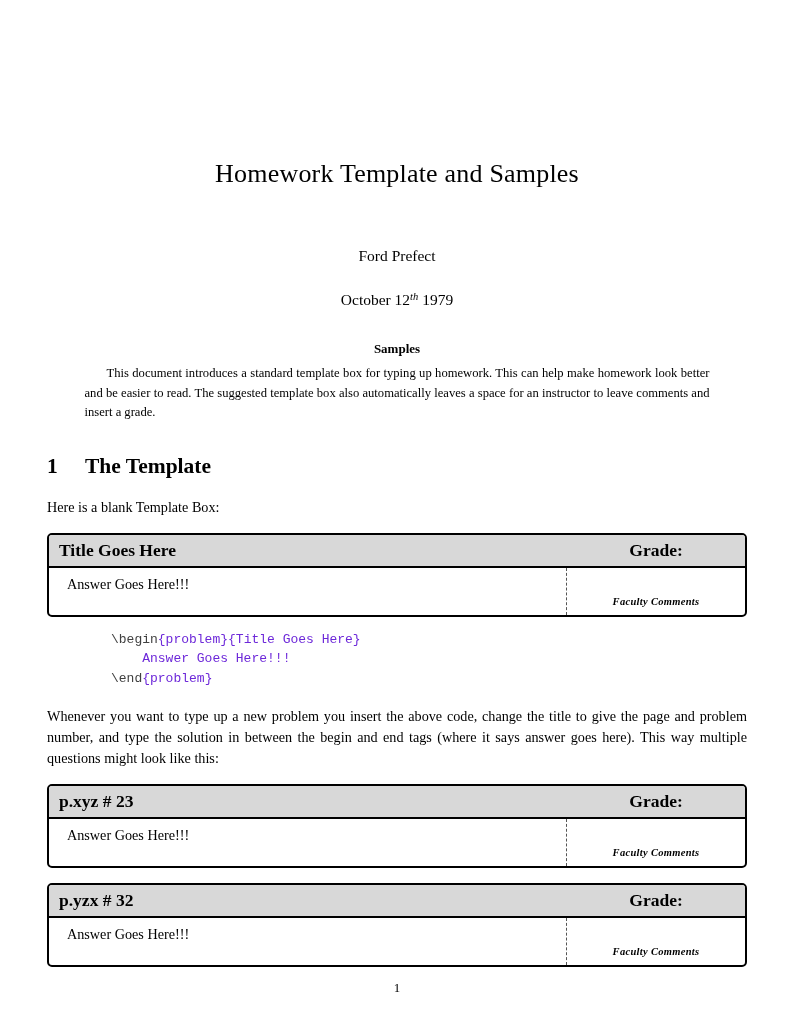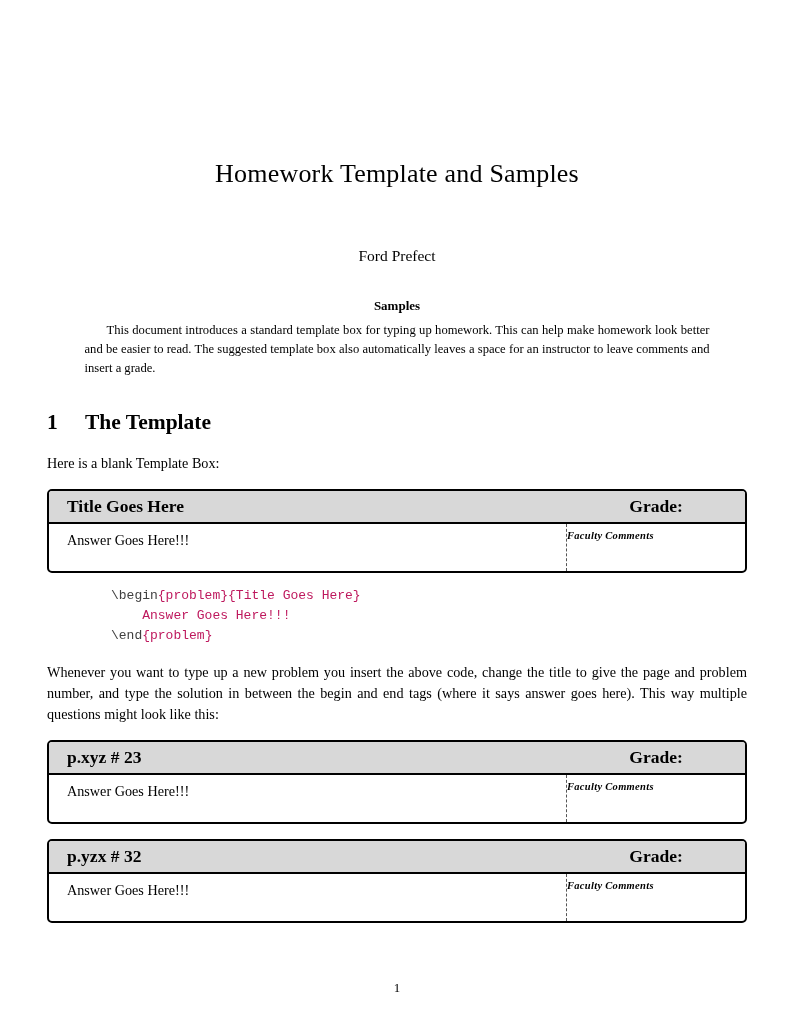--- a/index.html
+++ b/index.html
@@ -104,21 +104,21 @@
     display: flex;
     background: #d8d8d8;
     border-bottom: 2.2px solid #000000;
     height: 31px;
     align-items: center;
   }
   .tbox-title {
     flex: 0 0 518px;
     font-size: 17.5px;
     font-weight: bold;
-    padding-left: 18px;
+    padding-left: 10px;
     box-sizing: border-box;
     white-space: nowrap;
   }
   .tbox-grade {
     flex: 1 1 auto;
     font-size: 17.5px;
     font-weight: bold;
     text-align: center;
   }
   .tbox-body {
@@ -130,38 +130,39 @@
     flex: 0 0 518px;
     box-sizing: border-box;
     font-size: 14.2px;
     padding: 8px 0 0 18px;
     border-right: 1.3px dashed #555555;
     height: 100%;
     white-space: nowrap;
   }
   .tbox-comments {
     flex: 1 1 auto;
+    text-align: center;
     font-size: 10.5px;
     font-weight: bold;
     font-style: italic;
-    padding-top: 6px;
+    padding-top: 28px;
     letter-spacing: 0.3px;
   }
 
   
   .code-block {
     font-family: "Liberation Mono", "DejaVu Sans Mono", monospace;
     font-size: 13px;
     line-height: 1.52;
     padding-top: 13px;
     padding-left: 64px;
     white-space: pre;
   }
   .kw { color: #404040; }
-  .plain { color: #be185d; }
+  .plain { color: #6d28d9; }
 
   
   .latex { white-space: nowrap; }
   .latex .a {
     font-size: 0.73em;
     vertical-align: 0.26em;
     margin-left: -0.30em;
     margin-right: -0.17em;
   }
   .latex .e {
@@ -182,20 +183,21 @@
 </style>
 </head>
 <body>
 
 <div class="page">
 
   <h1 class="doc-title">Homework Template and Samples</h1>
 
   <div class="doc-author">Ford Prefect</div>
 
+  <div class="doc-date"><span>October 12</span><sup>th</sup> <span>1979</span></div>
 
   <div class="abstract-wrap">
     <div class="abstract-heading">Samples</div>
     <p class="abstract-body">This document introduces a standard template box for typing up homework. This can help make homework look better and be easier to read. The suggested template box also automatically leaves a space for an instructor to leave comments and insert a grade.</p>
   </div>
 
   <h2 class="section-heading"><span class="section-num">1</span><span>The Template</span></h2>
 
   <p class="body-text">Here is a blank Template Box:</p>
 

